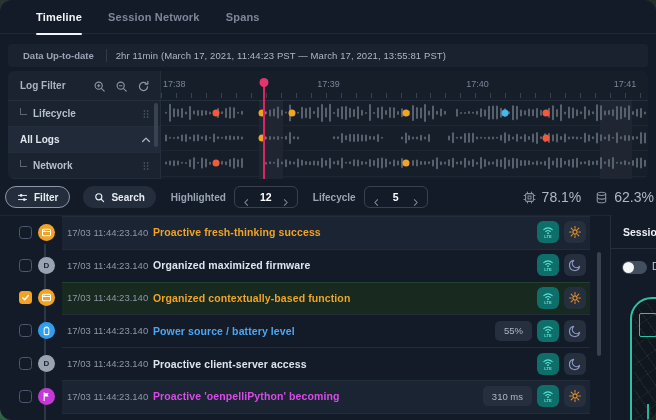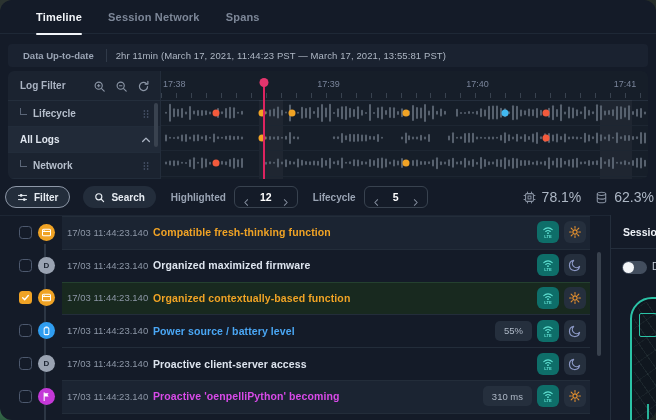--- a/index.html
+++ b/index.html
@@ -659,21 +659,21 @@
     <span class="bgfill"></span>
     <span class="cbx"></span>
     <span class="licon" style="background:#f0a325">
             <svg viewBox="0 0 16 16">
               <rect x="2.2" y="3.2" width="11.6" height="9.6" rx="1.6" fill="none" stroke="#ffffff" stroke-width="1.5"></rect>
               <line x1="2.2" y1="6.6" x2="13.8" y2="6.6" stroke="#ffffff" stroke-width="1.5"></line>
               <circle cx="4.6" cy="5" r="0.8" fill="#ffffff"></circle>
             </svg>
           </span>
     <span class="ltime">17/03 11:44:23.140</span>
-    <span class="lmsg" style="color:#f0a325">Compatible fresh-thinking function</span>
+    <span class="lmsg" style="color:#f0a325">Proactive fresh-thinking success</span>
     <span class="rgt">
             <span class="abtn lte">
               <span style="display:flex">
                 <svg viewBox="0 0 16 16">
                   <path d="M3.2 5.2a7 7 0 0 1 9.6 0" fill="none" stroke="#5fe0d2" stroke-width="1.3" stroke-linecap="round"></path>
                   <path d="M5.4 7.4a4 4 0 0 1 5.2 0" fill="none" stroke="#5fe0d2" stroke-width="1.3" stroke-linecap="round"></path>
                   <circle cx="8" cy="9.4" r="1" fill="#5fe0d2"></circle>
                   <text x="8" y="15" text-anchor="middle" font-size="4.6" font-weight="bold" fill="#5fe0d2" font-family="Liberation Sans,sans-serif">LTE</text>
                 </svg>
               </span>

